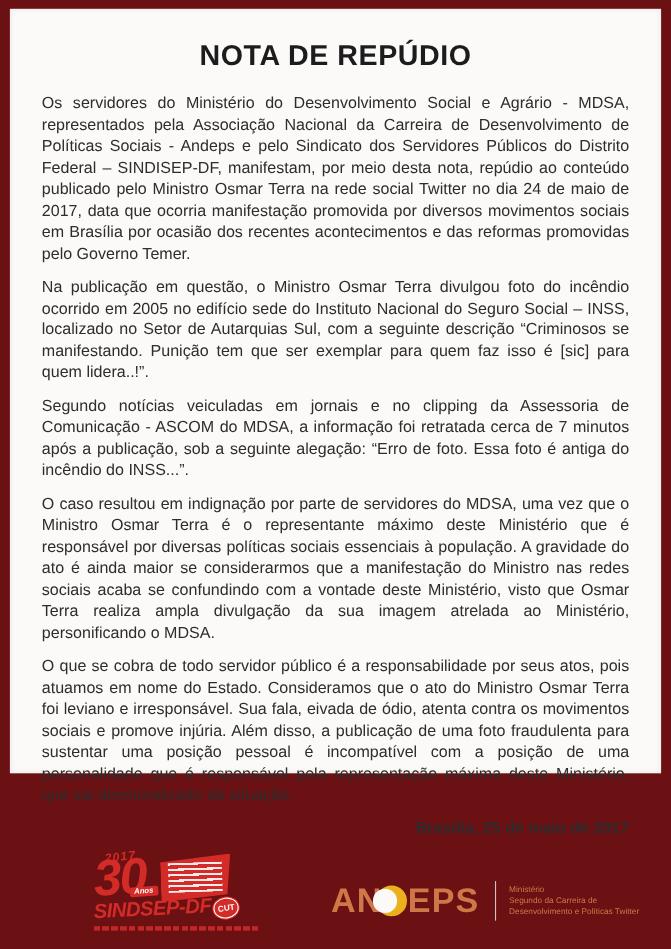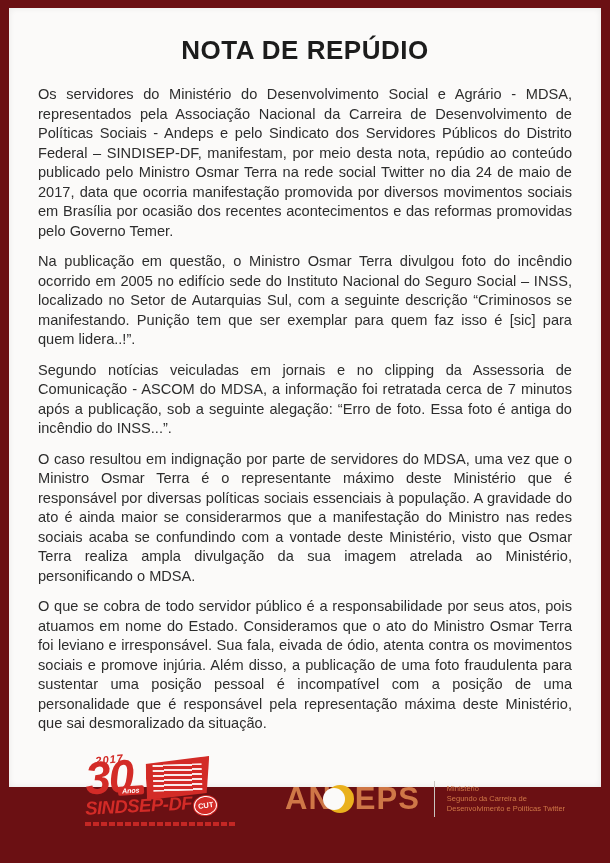--- a/index.html
+++ b/index.html
@@ -5,21 +5,21 @@
   html,body{margin:0;padding:0;}
   body{
     width:610px;height:863px;
     background:#6b1013;
     position:relative;
     font-family:"Liberation Sans",sans-serif;
     overflow:hidden;
   }
   .page{
     position:absolute;left:9px;top:8px;
-    width:592px;height:779px;
+    width:592px;height:695px;
     background:#fbfaf9;
     box-shadow:inset 0 0 6px rgba(0,0,0,.08);
   }
   .title{
     margin:27px 0 0 0;
     text-align:center;
     font-size:26px;font-weight:bold;
     letter-spacing:.5px;color:#1c1c1c;
   }
   .content{
@@ -80,21 +80,21 @@
     border:1px solid #fff;box-shadow:0 0 0 1px #d32b27;
   }
   .sindsep .tagline-strip{
     margin-top:5px;width:152px;height:4px;
     background:repeating-linear-gradient(90deg,
       #d32b27 0 6px,transparent 6px 8px);
     opacity:.85;
   }
 
   
-  .andeps{position:absolute;left:276px;top:36px;display:flex;align-items:center;}
+  .andeps{position:absolute;left:292px;top:36px;display:flex;align-items:center;}
   .andeps .wordmark{
     font-size:31px;font-weight:bold;color:#cf7747;
     letter-spacing:1px;display:flex;align-items:center;line-height:30px;
   }
   .andeps .crescent{
     display:inline-block;width:21px;height:28px;
     position:relative;margin:0 1px;
   }
   .andeps .crescent::before{
     content:"";position:absolute;right:0;top:0;
@@ -117,20 +117,21 @@
   <h1 class="title">NOTA DE REPÚDIO</h1>
 
   <div class="content">
     <p><span class="seg-bold">Os servidores do Ministério do Desenvolvimento Social e Agrário - MDSA</span><span>, representados pela Associação Nacional da Carreira de Desenvolvimento de Políticas Sociais - Andeps e pelo Sindicato dos Servidores Públicos do Distrito Federal – SINDISEP-DF, manifestam, por meio desta nota, </span><span class="seg-bold">repúdio ao conteúdo publicado pelo Ministro Osmar Terra na rede social Twitter no dia 24 de maio de 2017</span><span>, data que ocorria manifestação promovida por diversos movimentos sociais em Brasília por ocasião dos recentes acontecimentos e das reformas promovidas pelo Governo Temer.</span></p>
     <p><span>Na publicação em questão, o Ministro Osmar Terra divulgou foto do incêndio ocorrido em 2005 no edifício sede do Instituto Nacional do Seguro Social – INSS, localizado no Setor de Autarquias Sul, com a seguinte descrição </span><span class="seg-bold">“Criminosos se manifestando. Punição tem que ser exemplar para quem faz isso é [sic] para quem lidera..!”</span><span>.</span></p>
     <p><span>Segundo notícias veiculadas em jornais e no clipping da Assessoria de Comunicação - ASCOM do MDSA, a informação foi retratada cerca de 7 minutos após a publicação, sob a seguinte alegação: “Erro de foto. Essa foto é antiga do incêndio do INSS...”.</span></p>
     <p><span>O caso resultou em indignação por parte de servidores do MDSA, uma vez que o Ministro Osmar Terra é o representante máximo deste Ministério que </span><span class="seg-bold">é responsável por diversas políticas sociais essenciais à população</span><span>. A gravidade do ato é ainda maior se considerarmos que a manifestação do Ministro nas redes sociais acaba se confundindo com a vontade deste Ministério, visto que Osmar Terra realiza ampla divulgação da sua imagem atrelada ao Ministério, personificando o MDSA.</span></p>
     <p><span>O que se cobra de todo servidor público é a responsabilidade por seus atos, pois atuamos em nome do Estado. Consideramos que o ato do Ministro Osmar Terra foi leviano e irresponsável. </span><span class="seg-bold">Sua fala, eivada de ódio, atenta contra os movimentos sociais e promove injúria</span><span>. Além disso, a publicação de uma foto fraudulenta para sustentar uma posição pessoal é incompatível com a posição de uma personalidade que é responsável pela representação máxima deste Ministério, que sai desmoralizado da situação.</span></p>
   </div>
 
+  <div class="dateline">Brasília, 25 de maio de 2017</div>
 
   <div class="footer">
 
     <div class="sindsep">
       <div class="year">2017</div>
       <div class="row">
         <div class="num">30</div>
         <div class="anos-chip">Anos</div>
         <div class="flag">
             <div class="lines"></div>

